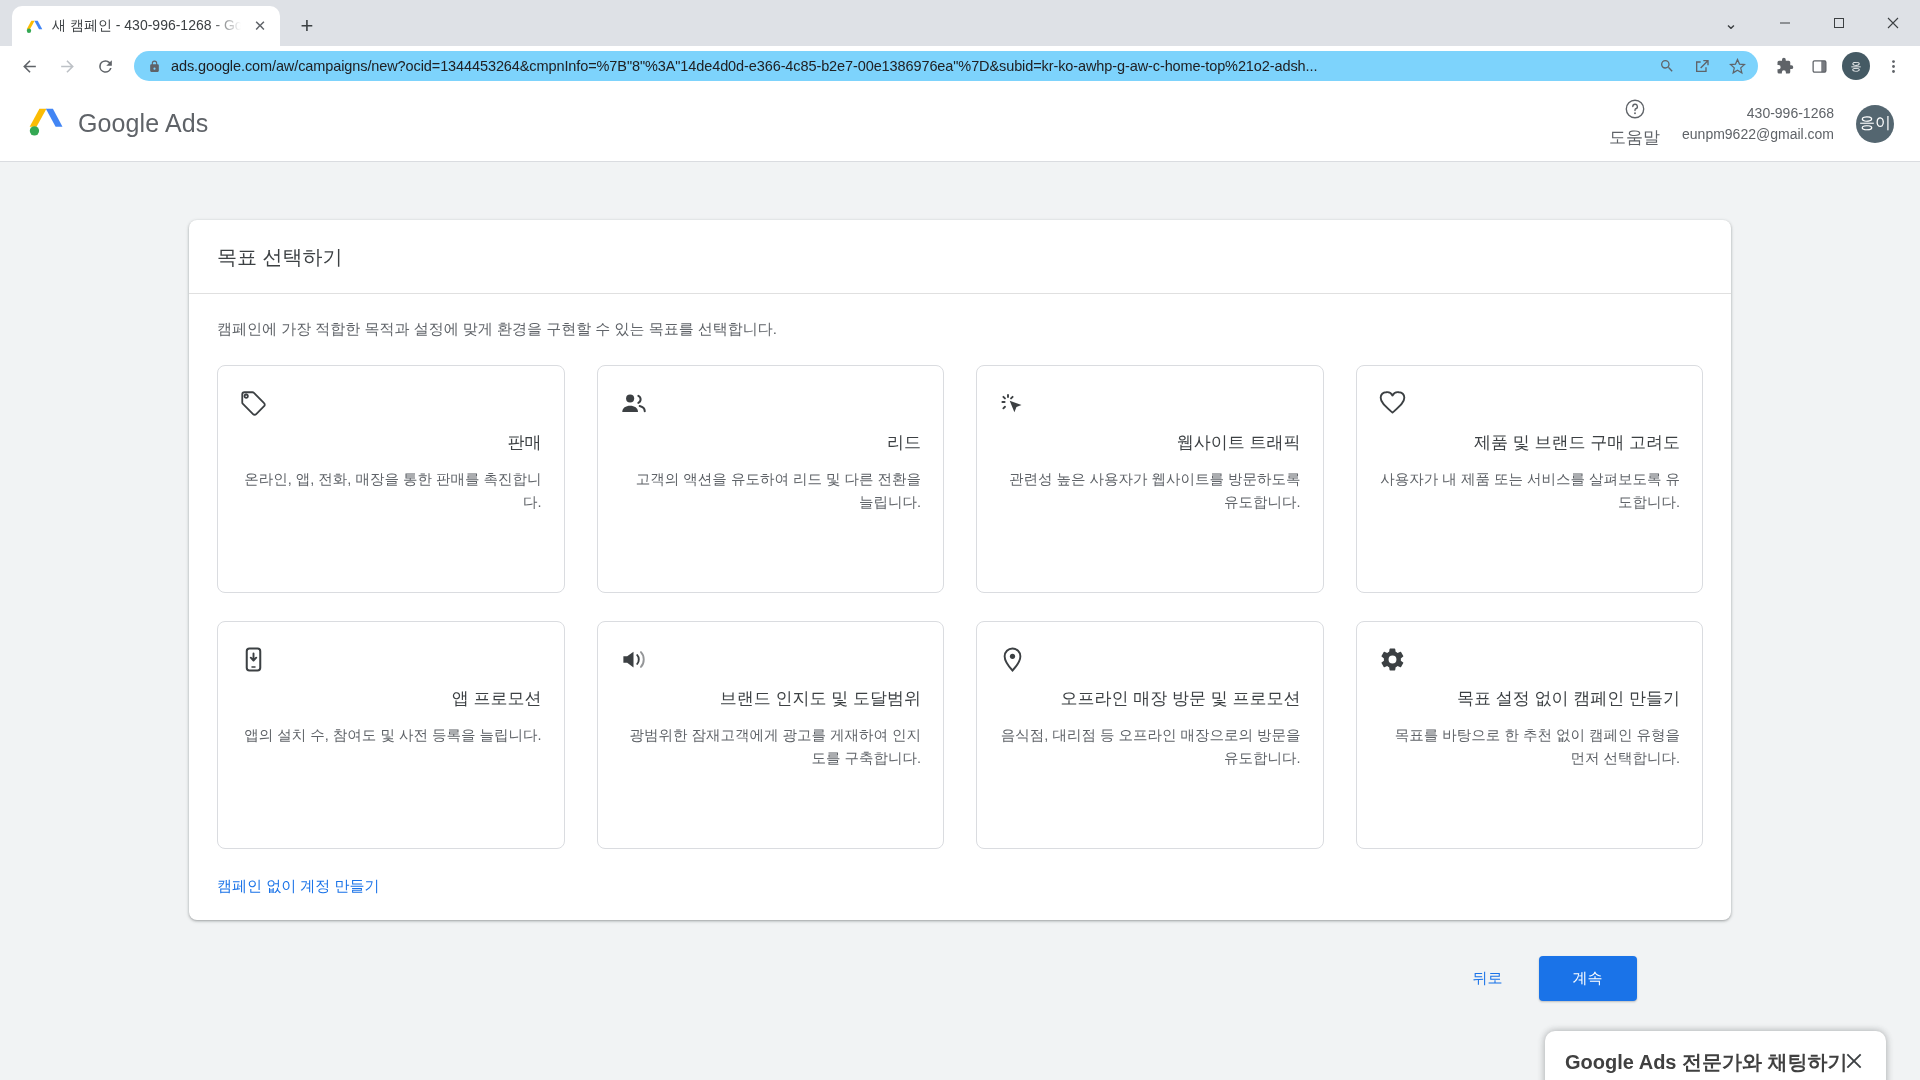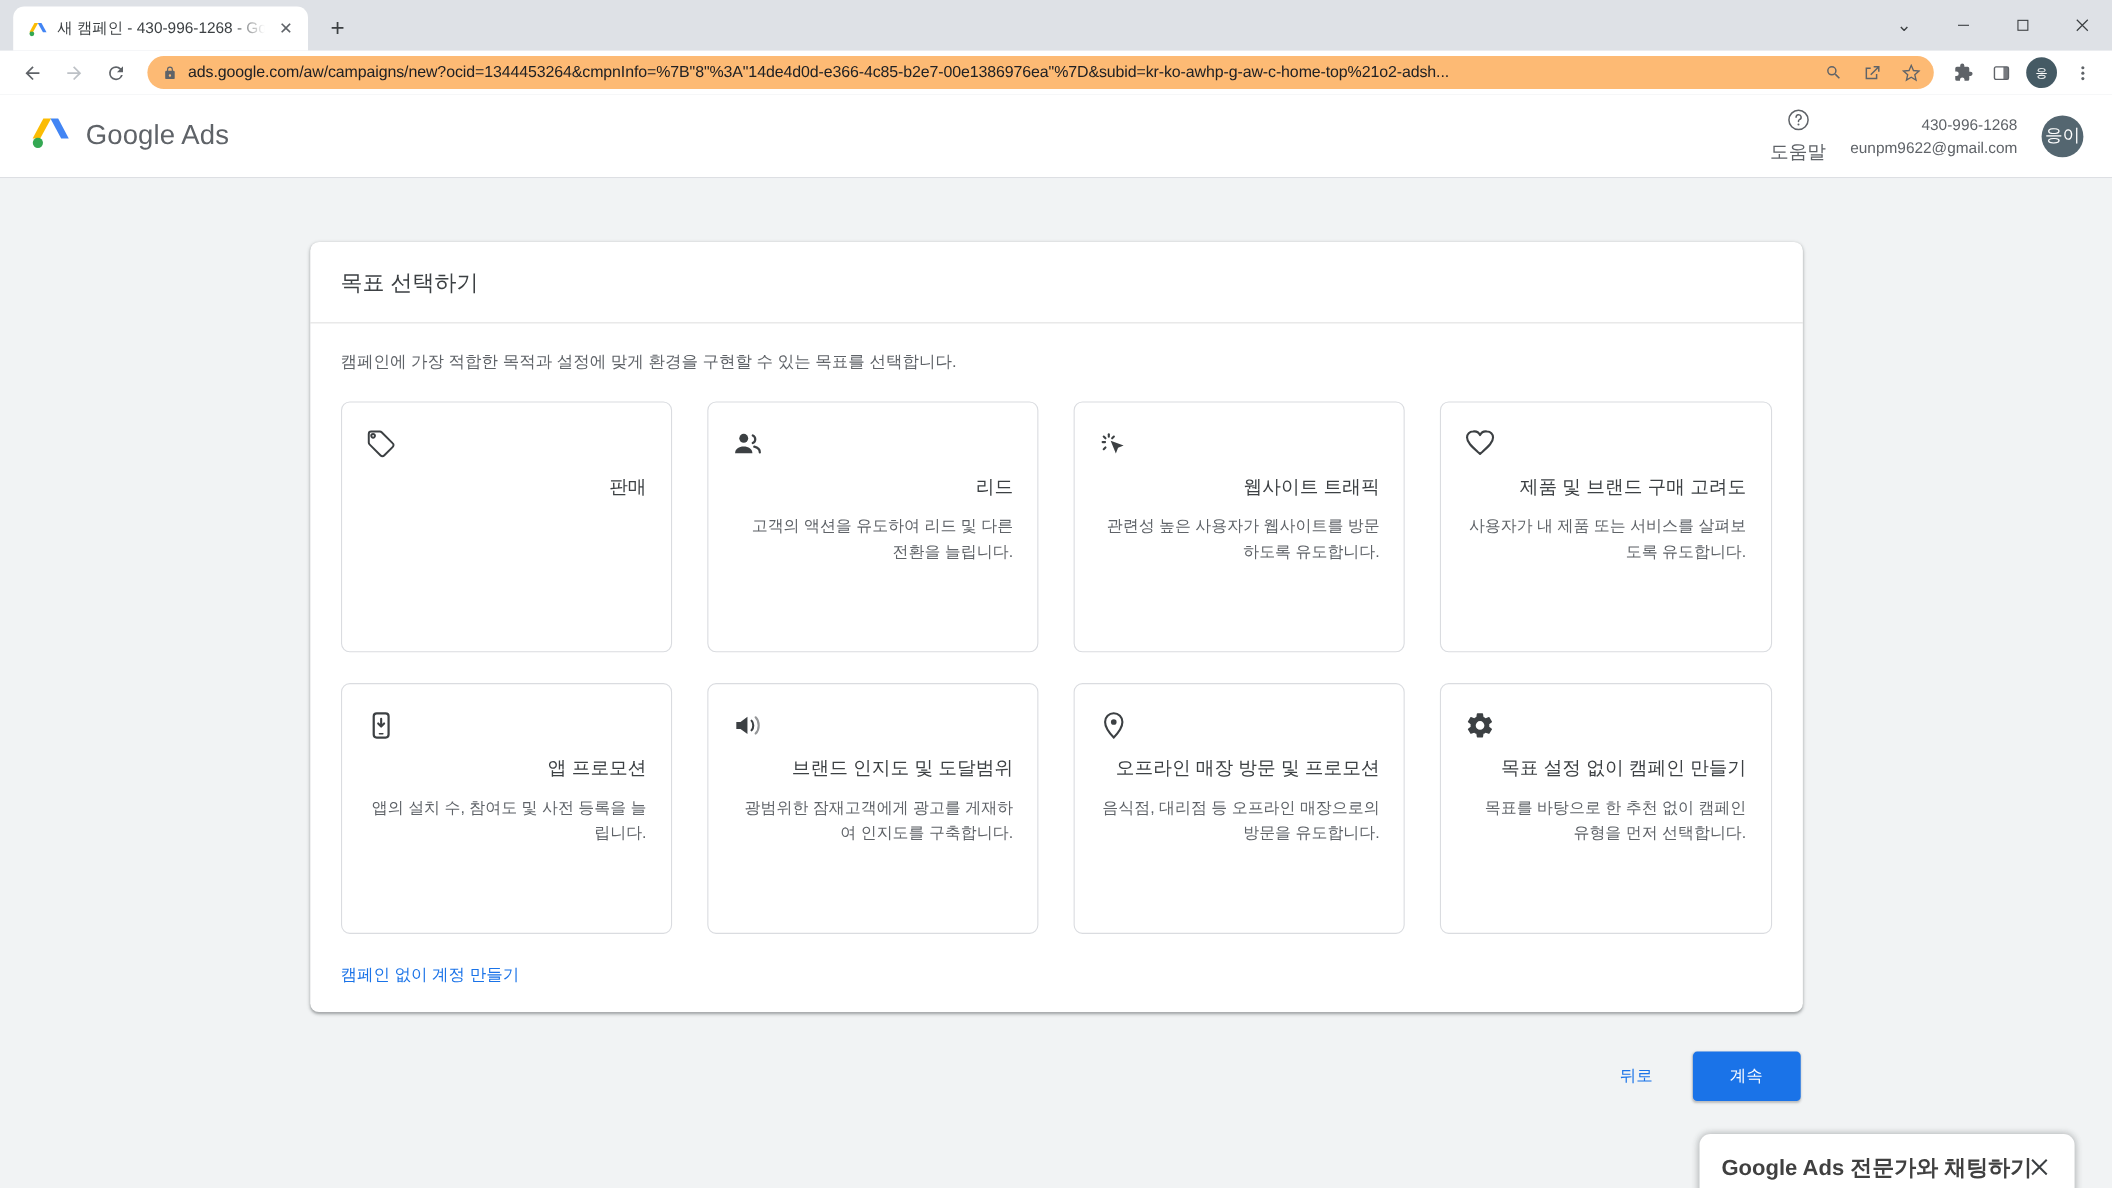--- a/index.html
+++ b/index.html
@@ -120,21 +120,21 @@
     color: #5f6368;
     border-radius: 50%;
     flex: 0 0 34px;
   }
 
   .nav-btn.disabled { color: #bdc1c6; }
 
   .omnibox {
     flex: 1;
     height: 30px;
-    background: #fdba74;
+    background: #7dd3fc;
     border-radius: 16px;
     display: flex;
     align-items: center;
     padding: 0 8px 0 14px;
     margin: 0 8px;
     gap: 9px;
     min-width: 0;
   }
 
   .omnibox-lock {
@@ -250,21 +250,21 @@
 
   
   .page-body {
     height: calc(1080px - 86px - 76px);
     background: #f1f3f4;
     overflow: hidden;
     position: relative;
   }
 
   .goal-card {
-    width: 1357px;
+    width: 1542px;
     margin: 58px auto 0;
     background: #ffffff;
     border-radius: 8px;
     box-shadow: 0 1px 2px rgba(60,64,67,.3), 0 1px 3px 1px rgba(60,64,67,.15);
   }
 
   .goal-card-header {
     padding: 24px 28px 22px;
     border-bottom: 1px solid #e0e0e0;
   }
@@ -538,20 +538,21 @@
 
       <div class="goal-grid">
 
         <div class="goal-tile">
           <div class="tile-icon">
             <svg width="27" height="27" viewBox="0 0 24 24">
                 <path d="M21.4 11.6 12.4 2.6A2 2 0 0 0 11 2H4a2 2 0 0 0-2 2v7c0 .55.22 1.05.59 1.42l9 9c.36.36.86.58 1.41.58s1.05-.22 1.41-.59l7-7c.37-.36.59-.86.59-1.41s-.23-1.06-.6-1.4zM5.5 7A1.5 1.5 0 1 1 7 5.5 1.5 1.5 0 0 1 5.5 7z" fill="none" stroke="currentColor" stroke-width="1.6" stroke-linejoin="round"></path>
               </svg>
           </div>
           <div class="tile-title">판매</div>
+          <div class="tile-desc">온라인, 앱, 전화, 매장을 통한 판매를 촉진합니다.</div>
         </div>
 
         <div class="goal-tile">
           <div class="tile-icon">
             <svg width="27" height="27" viewBox="0 0 24 24">
                 <circle cx="9" cy="7.5" r="3.6" fill="currentColor"></circle>
                 <path d="M2 19.5c0-3.4 3.2-5.4 7-5.4s7 2 7 5.4z" fill="currentColor"></path>
                 <path d="M16.3 5.2a3.4 3.4 0 0 1 0 6.2M17.5 14.3c2.6.6 4.5 2.3 4.5 4.6" fill="none" stroke="currentColor" stroke-width="1.8" stroke-linecap="round"></path>
               </svg>
           </div>

